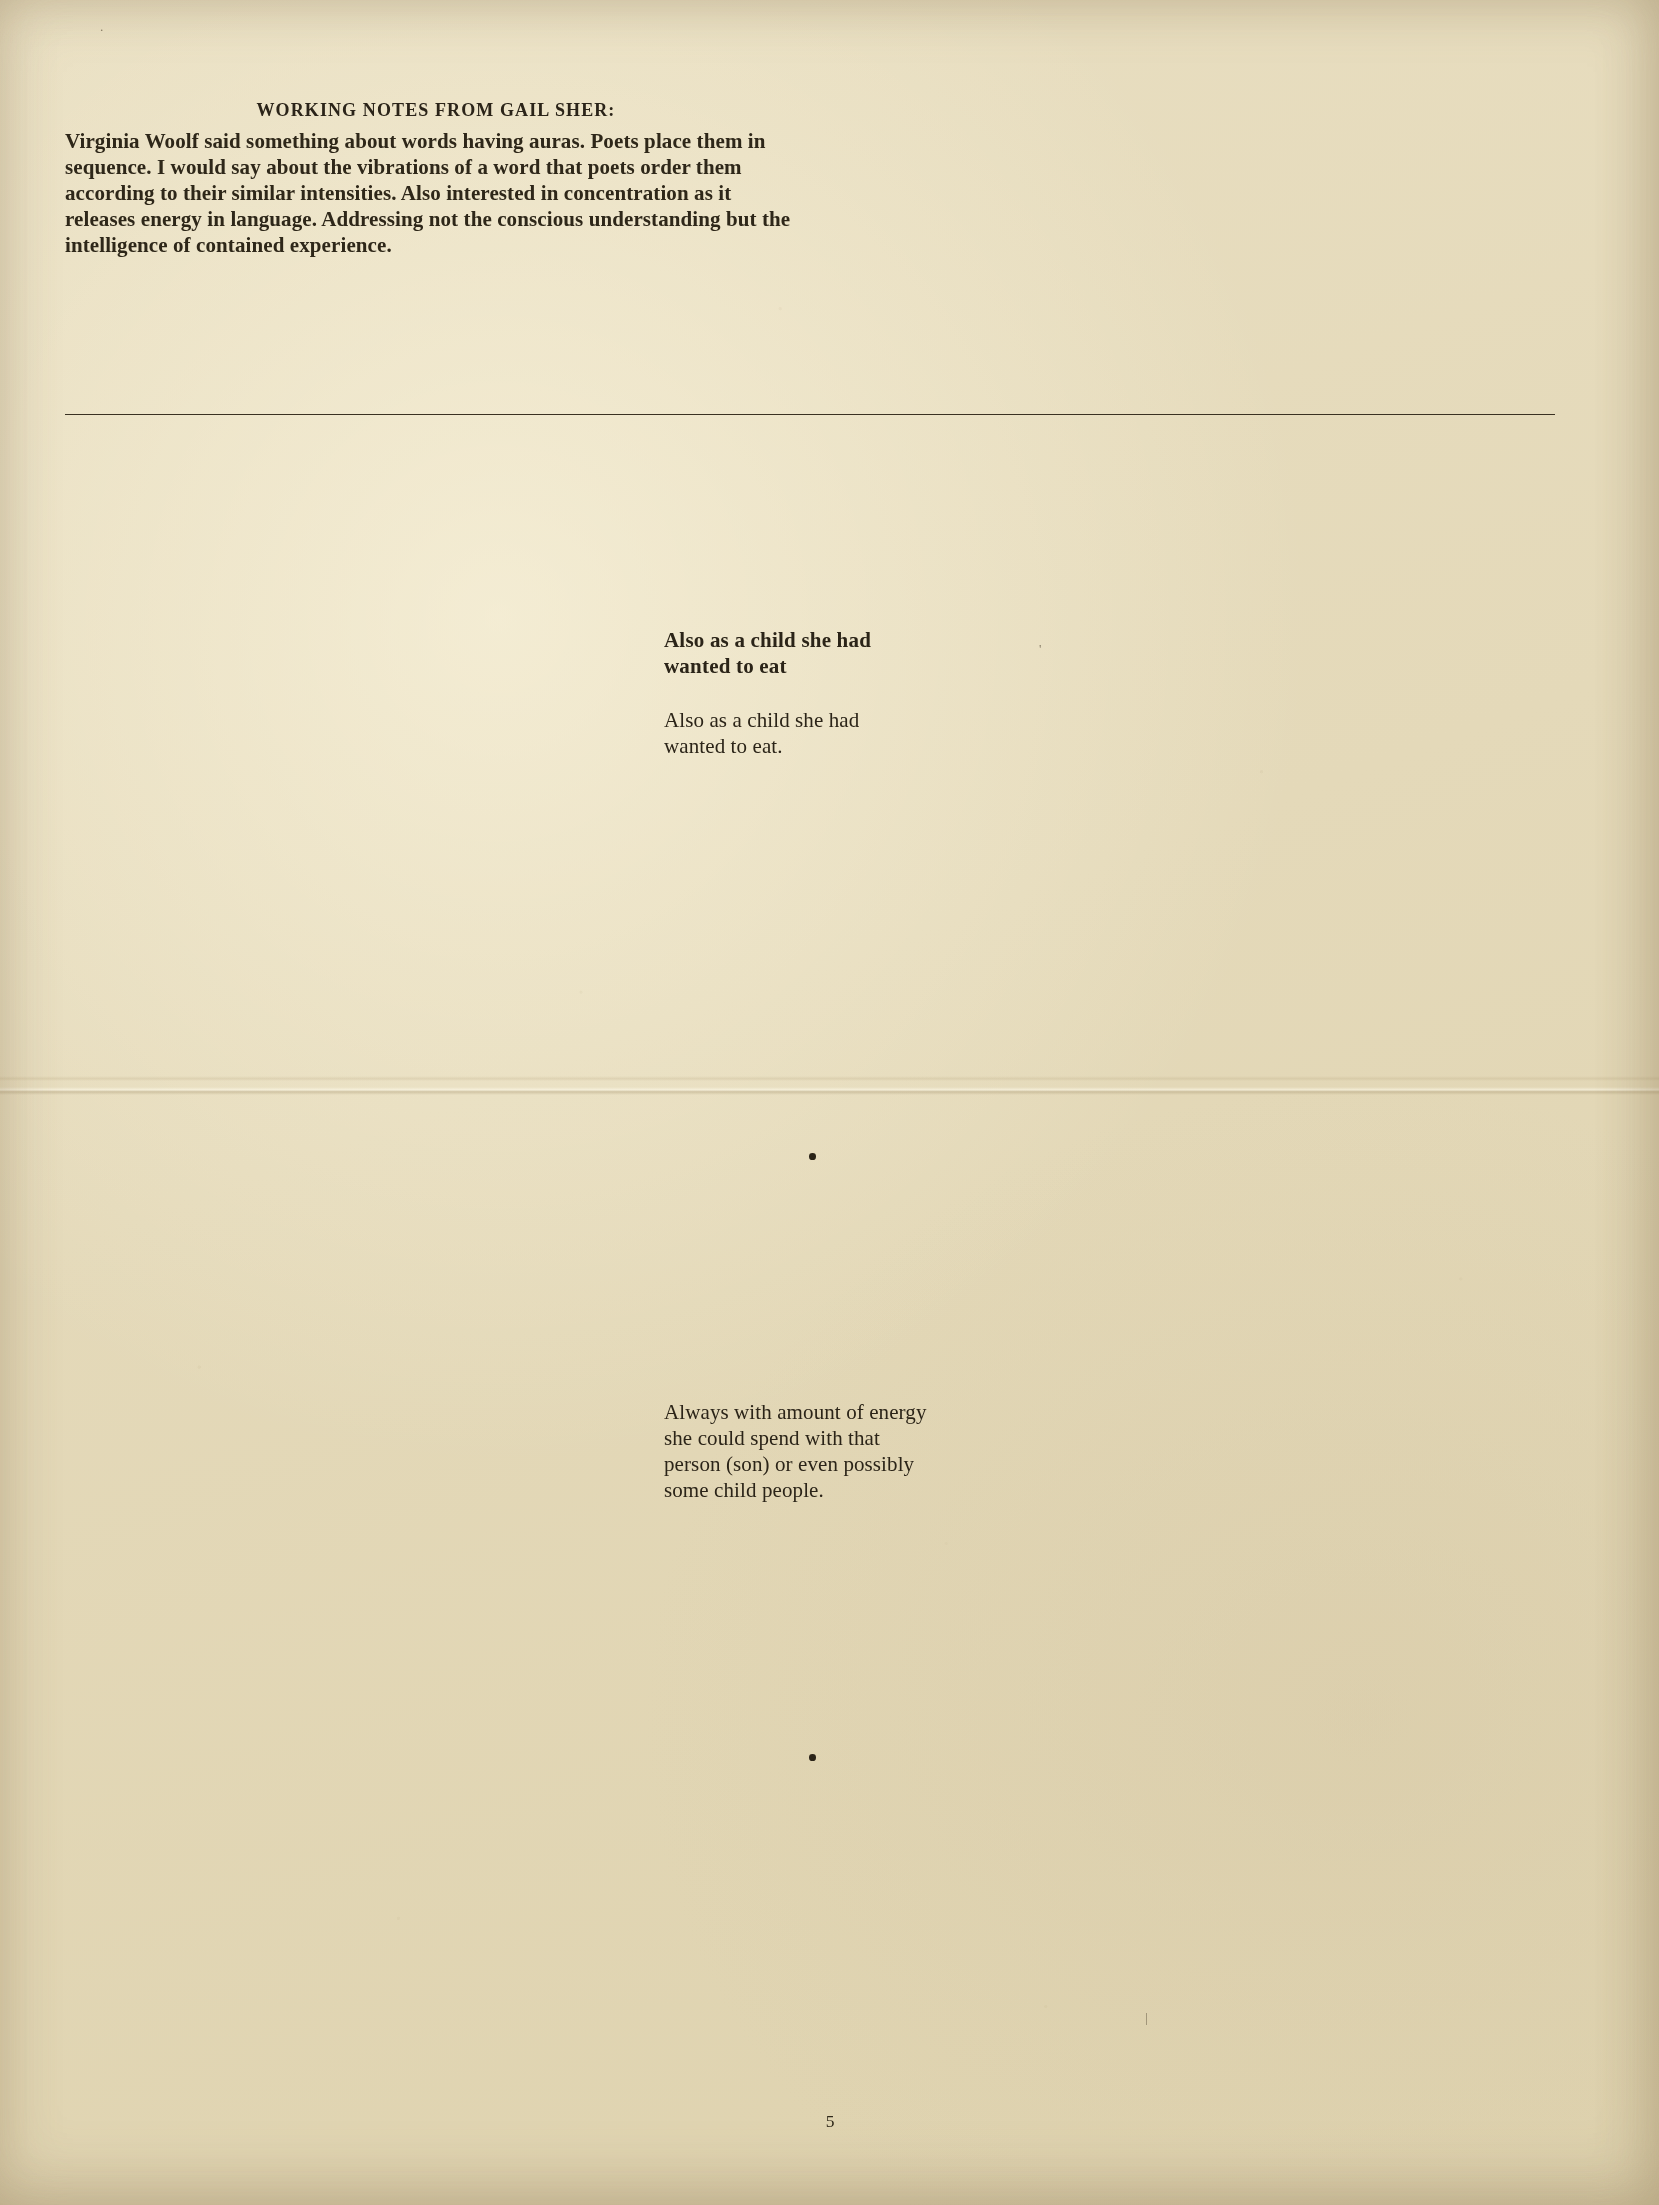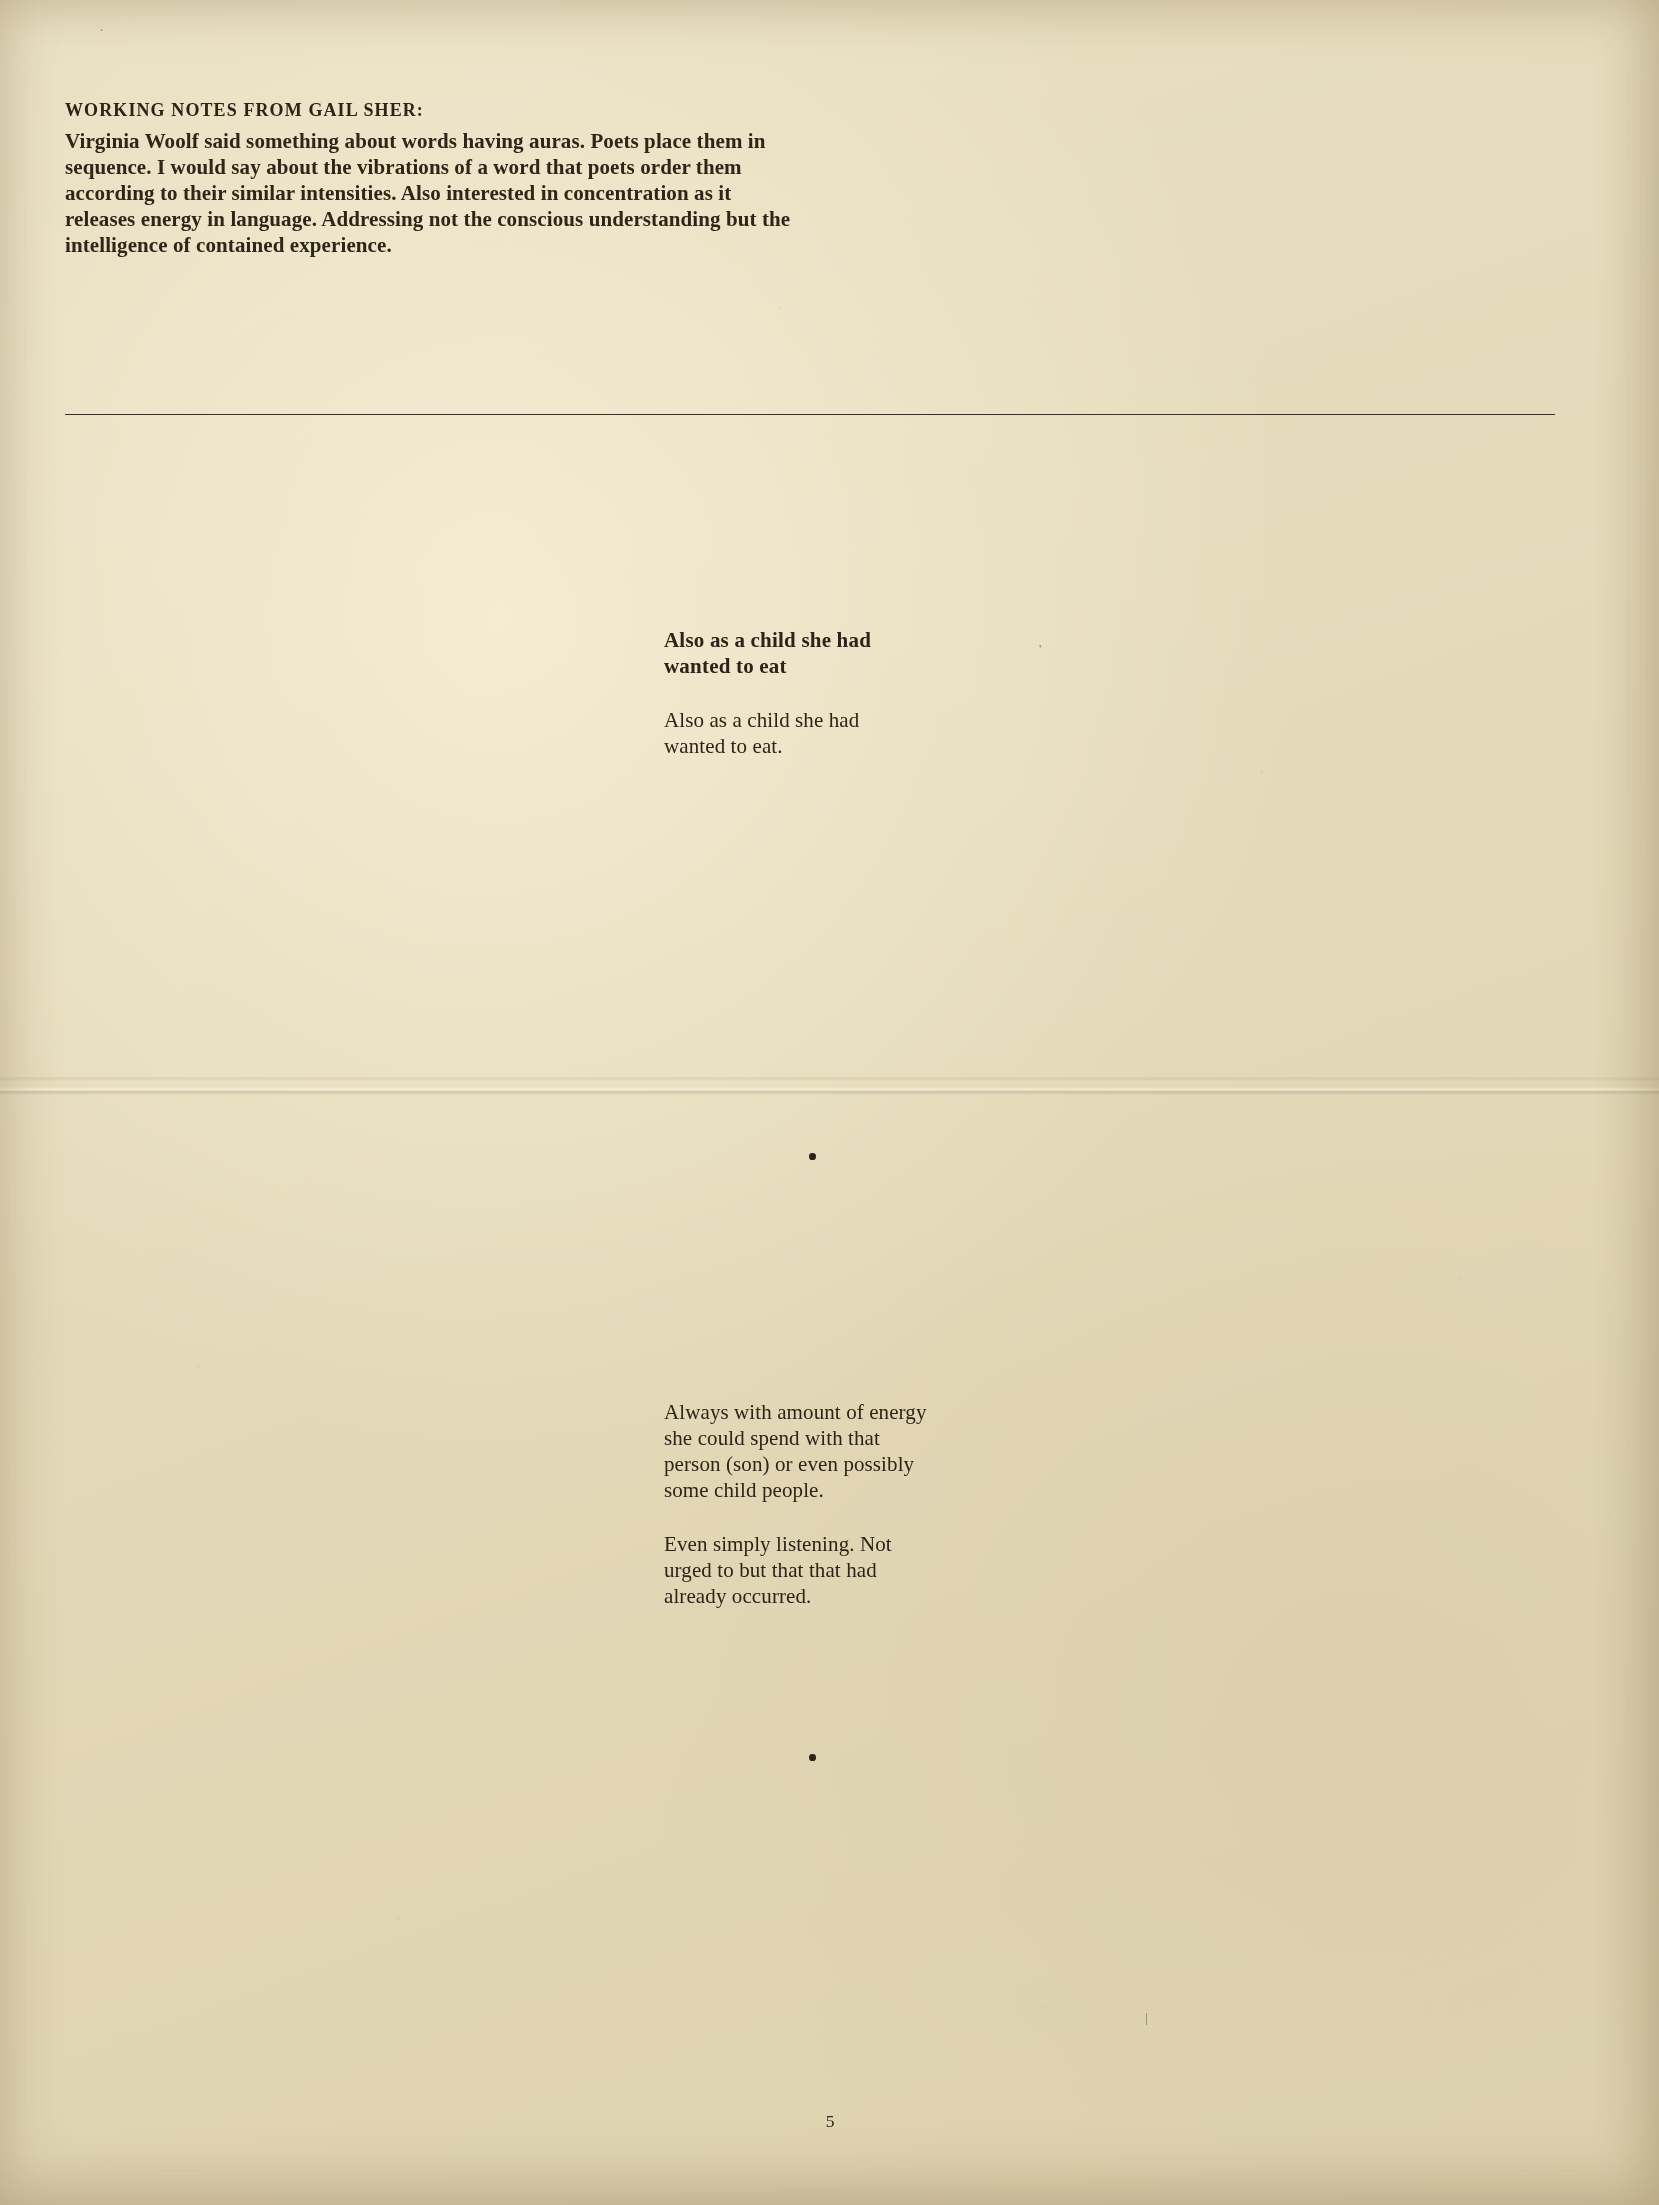--- a/index.html
+++ b/index.html
@@ -78,20 +78,21 @@
     top: 100px;
     width: 742px;
   }
   .notes-heading {
     font-family: "Liberation Serif", serif;
     font-weight: bold;
     font-size: 18px;
     letter-spacing: 1.1px;
     color: #2b2419;
     margin: 0 0 6.7px 0;
+    text-align: center;
   }
   .notes-body {
     font-size: 21px;
     line-height: 26px;
     color: #2e2719;
     margin: 0;
     letter-spacing: 0.1px;
     font-weight: bold;
   }
   .rule {
@@ -177,23 +178,20 @@
 wanted to eat.</p>
   </section>
 
   <div class="dot dot-1"></div>
 
   <section class="poem poem-b">
     <p class="stanza">Always with amount of energy
 she could spend with that
 person (son) or even possibly
 some child people.</p>
-    <p class="stanza">Even simply listening. Not
-urged to but that that had
-already occurred.</p>
   </section>
 
   <div class="dot dot-2"></div>
 
   <div class="folio">5</div>
 
   <div class="edge-shadow"></div>
 </div>
 
 

